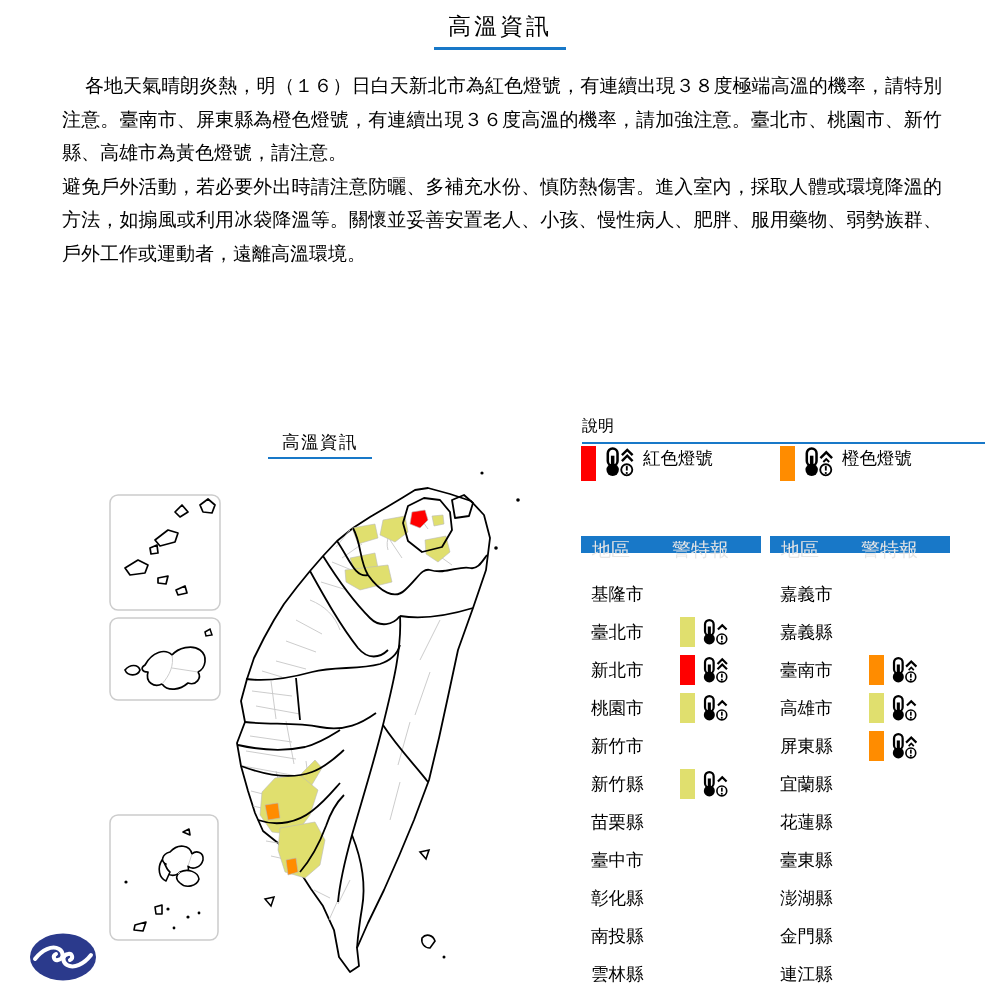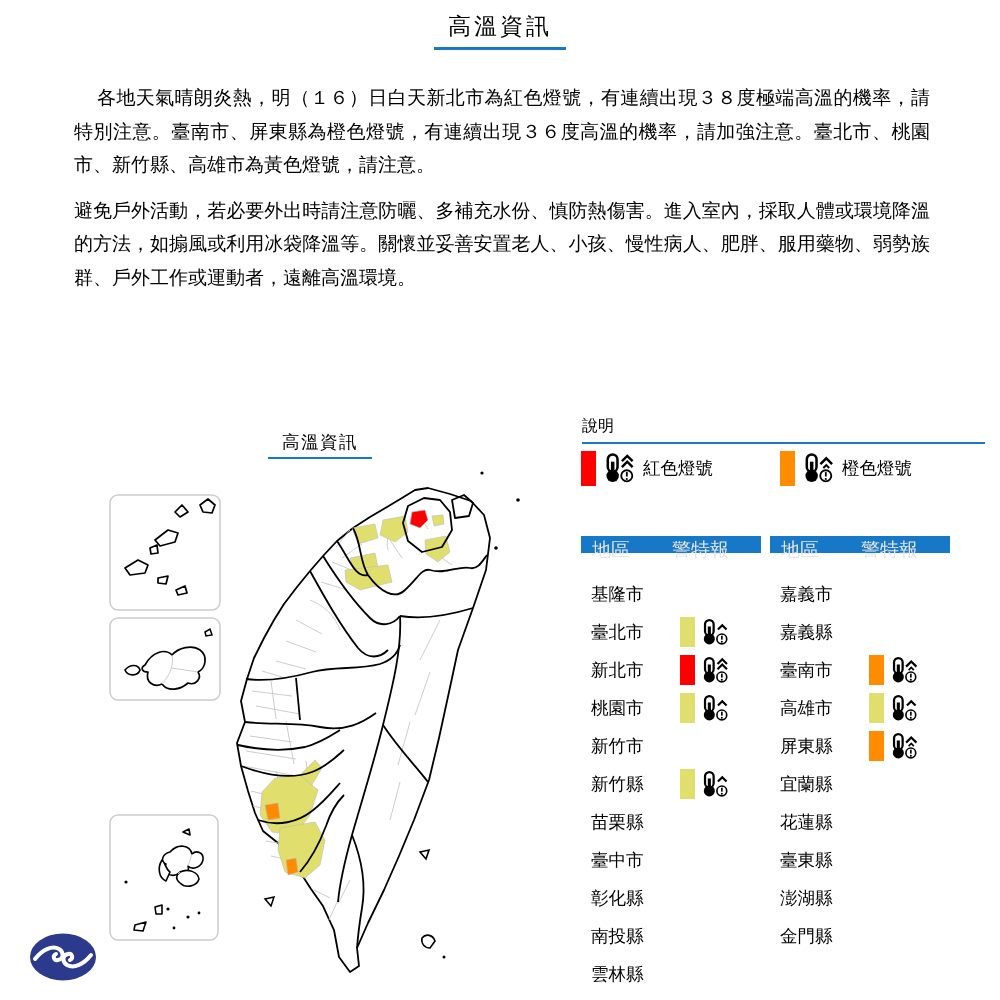--- a/index.html
+++ b/index.html
@@ -7,32 +7,32 @@
         font-family:"Liberation Sans",sans-serif;color:#000;}
   
   .meta{position:absolute;left:20px;top:13px;font-size:15px;line-height:22px;}
   
   .main-title{position:absolute;left:50%;top:11px;transform:translateX(-50%);
               font-size:23px;letter-spacing:3px;padding:0 14px 5px 14px;
               border-bottom:3px solid var(--blue,#1878C8);white-space:nowrap;}
   
   .bulletin{position:absolute;left:62px;top:69px;width:880px;font-size:19px;
             line-height:33.5px;text-align:justify;}
-  .bulletin p{margin:12px;}
+  .bulletin p{margin:0;}
   .bulletin p.indent{text-indent:23px;}
   
   .map-svg{position:absolute;left:100px;top:420px;}
   .map-title{position:absolute;left:268px;top:430px;width:104px;text-align:center;
              font-size:17.5px;letter-spacing:1.5px;padding-bottom:3px;
              border-bottom:2.5px solid var(--blue,#1878C8);}
   
   .legend-head{position:absolute;left:582px;top:416px;width:403px;font-size:16px;
                padding-bottom:5px;border-bottom:2.5px solid var(--blue,#1878C8);}
   .legend-items{position:absolute;left:581px;top:446px;width:410px;display:flex;flex-wrap:wrap;}
-  .legend-item{width:199px;height:44px;display:flex;align-items:center;}
+  .legend-item{width:199px;height:44px;display:flex;align-items:flex-start;}
   .legend-item .swatch{width:15px;height:35px;margin-right:5px;flex:0 0 15px;}
   .legend-item .thermo{width:35px;height:33px;margin-right:7px;}
   .legend-label{font-size:17.5px;}
   .swatch.red{background:var(--red,#FF0000);}
   .swatch.orange{background:var(--orange,#FF8C00);}
   .swatch.yellow{background:var(--yellow,#E0DF6E);}
   
   .thead{position:absolute;width:180px;height:17px;top:536px;background:var(--blue,#1878C8);
          color:#e5e5e5;font-size:19px;line-height:27px;display:flex;}
   .thead .h-region{margin-left:11px;}
@@ -331,20 +331,23 @@
       </div>
       <div class="trow">
         <span class="rname">臺東縣</span>
       </div>
       <div class="trow">
         <span class="rname">澎湖縣</span>
       </div>
       <div class="trow">
         <span class="rname">金門縣</span>
       </div>
+      <div class="trow">
+        <span class="rname">連江縣</span>
+      </div>
     </div>
 
   <svg class="logo" width="72" height="52" viewBox="0 0 72 52">
     <ellipse cx="36" cy="26" rx="33" ry="23.5" fill="var(--navy,#2B3A8C)"></ellipse>
     <g fill="none" stroke="#fff" stroke-width="4" stroke-linecap="round">
       <path d="M8,28 C15,19 25,14 32,18 C37,21 37,28 31,29 C27,30 25,25 29,23"></path>
       <path d="M64,24 C57,33 47,38 40,34 C35,31 35,24 41,23 C45,22 47,27 43,29"></path>
     </g>
   </svg>
 

